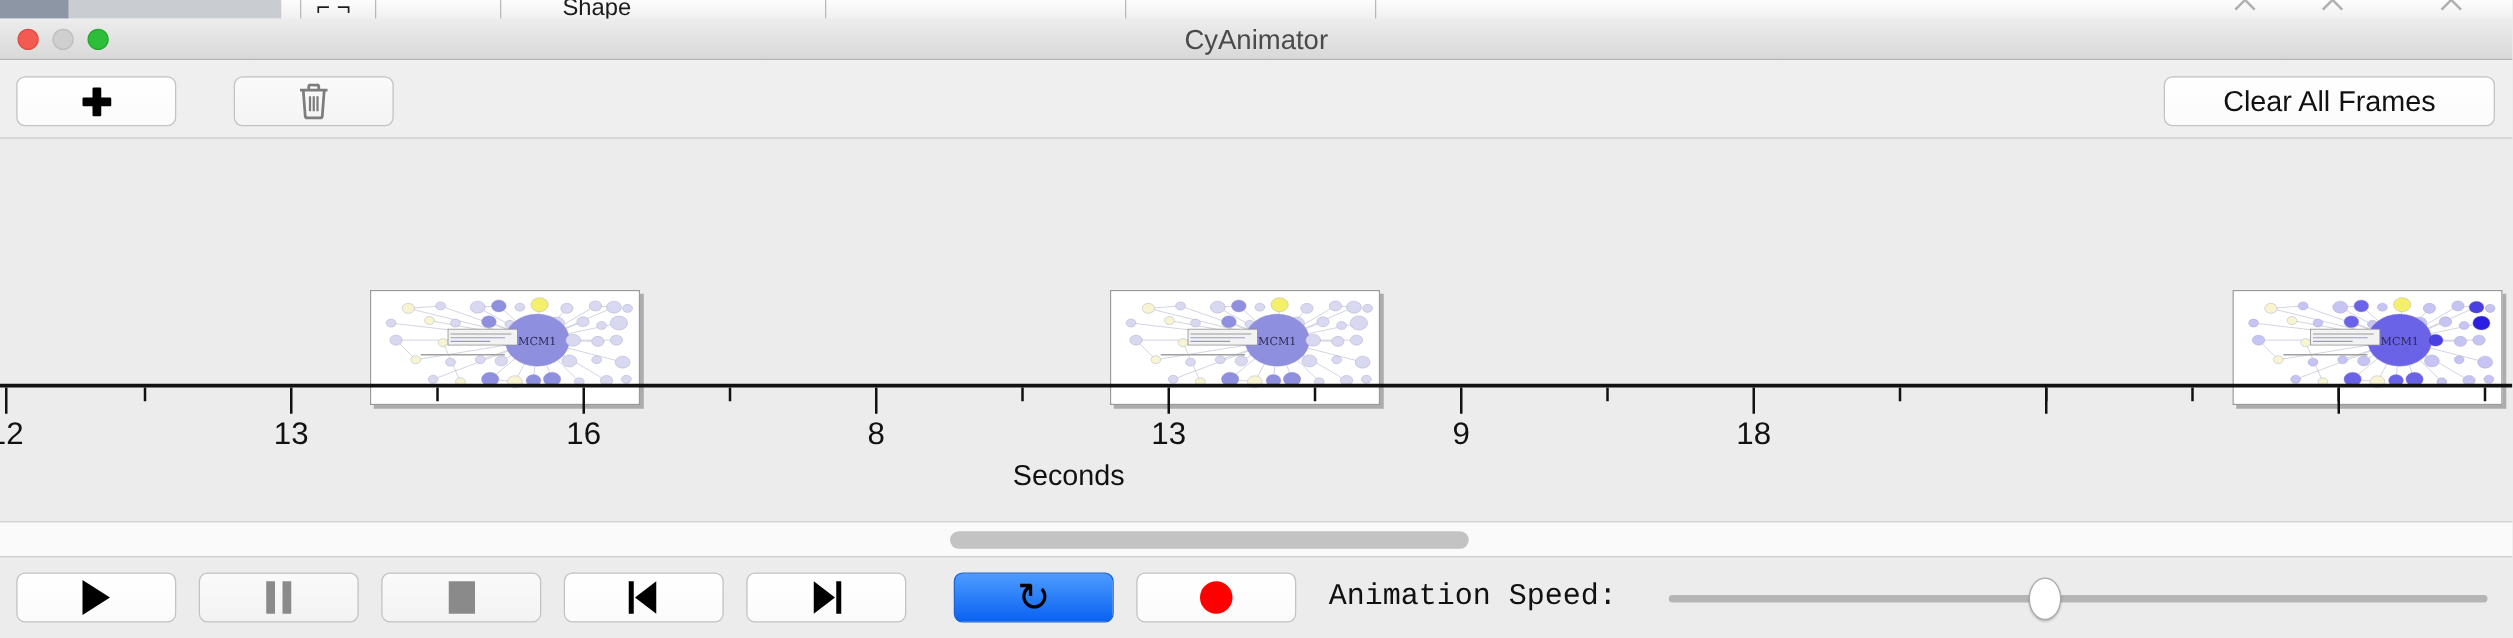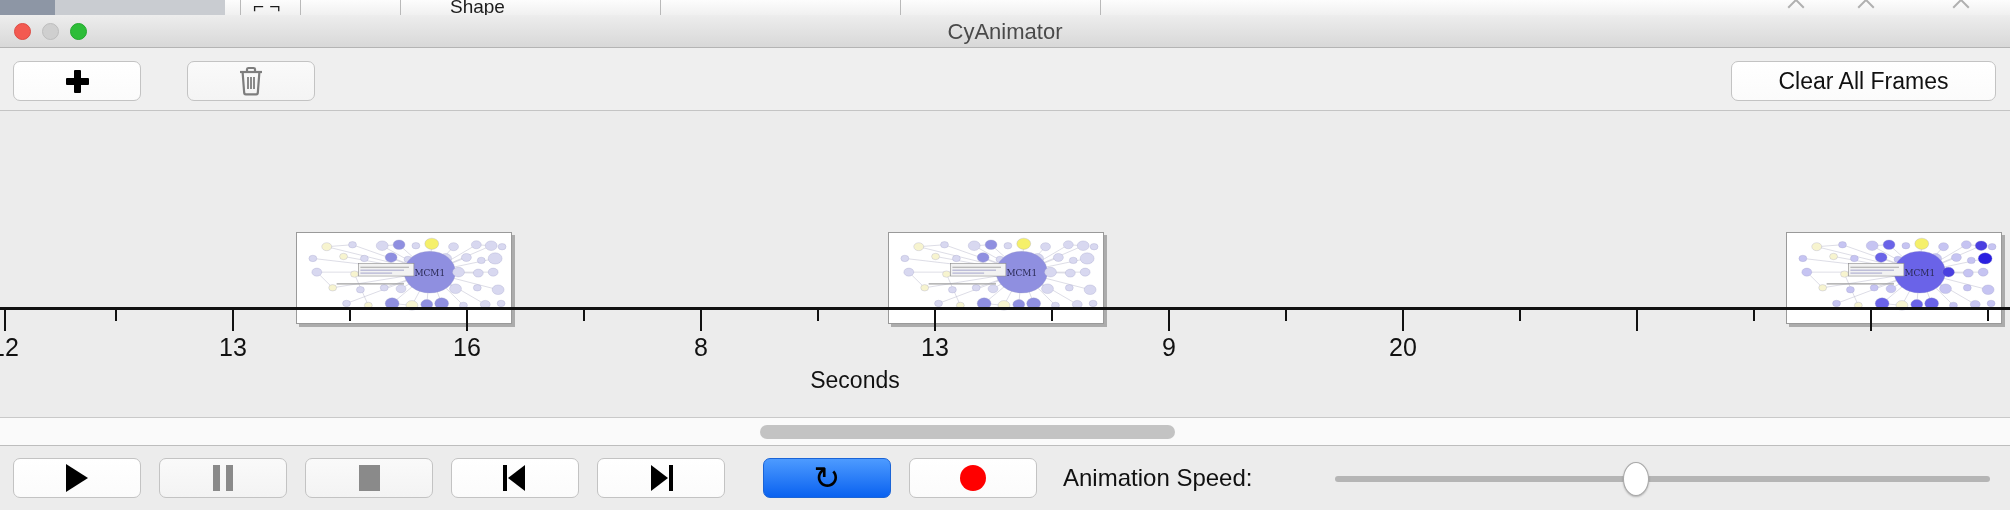--- a/index.html
+++ b/index.html
@@ -522,21 +522,21 @@
         <div class="tick minor" style="left: 1870px;"></div>
         <div class="tick minor" style="left: 1987px;"></div>
       </div>
     <div id="labels-layer">
         <div class="tick-label" style="left: 5px;">12</div>
         <div class="tick-label" style="left: 233px;">13</div>
         <div class="tick-label" style="left: 467px;">16</div>
         <div class="tick-label" style="left: 701px;">8</div>
         <div class="tick-label" style="left: 935px;">13</div>
         <div class="tick-label" style="left: 1169px;">9</div>
-        <div class="tick-label" style="left: 1403px;">20</div>
+        <div class="tick-label" style="left: 1403px;">18</div>
       </div>
     <div class="axis-title">Seconds</div>
   </div>
 
   <div class="scrollbar">
     <div class="scroll-thumb" id="scroll-thumb" style="left: 760px; width: 415px;"></div>
   </div>
 
   <div class="transport">
     <div id="transport-buttons">
@@ -558,18 +558,18 @@
         <div class="tbtn" style="left: 597px;">
           <span class="ico-next"></span>
         </div>
         <div class="tbtn active" style="left: 763px;">
           <span class="ico-loop">↻</span>
         </div>
         <div class="tbtn" style="left: 909px;">
           <span class="ico-rec" style="background:#ff0000"></span>
         </div>
       </div>
-    <div class="speed-label" id="speed-label" style="left: 1063px;">Animation Speed:</div>
+    <div class="speed-label" id="speed-label" style="left: 1063px; font-family: Liberation Mono, monospace;">Animation Speed:</div>
     <div class="slider" id="speed-slider" style="left: 1335px; width: 655px;"></div>
     <div class="slider-thumb" id="speed-thumb" style="left: 1623.3px;"></div>
   </div>
 
 </div>
 
 </body></html>

